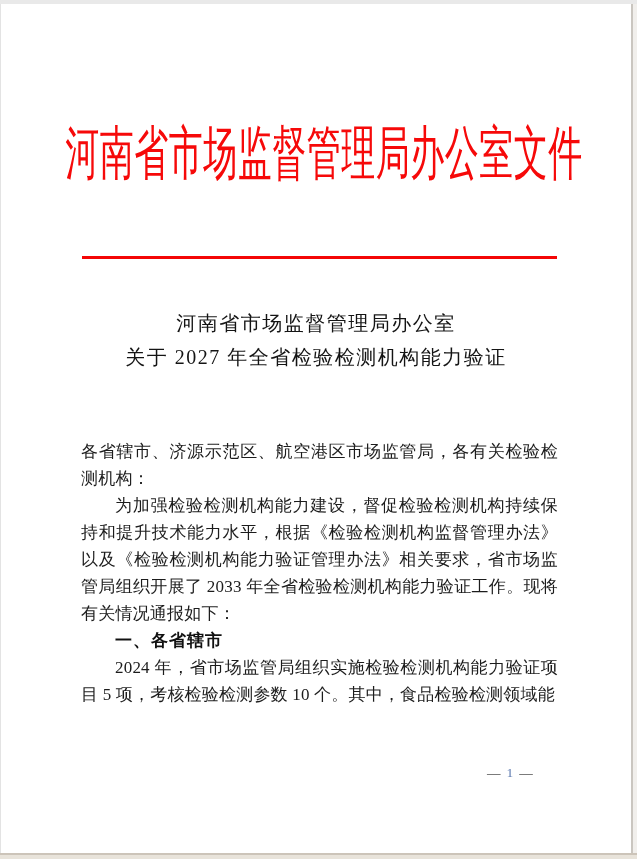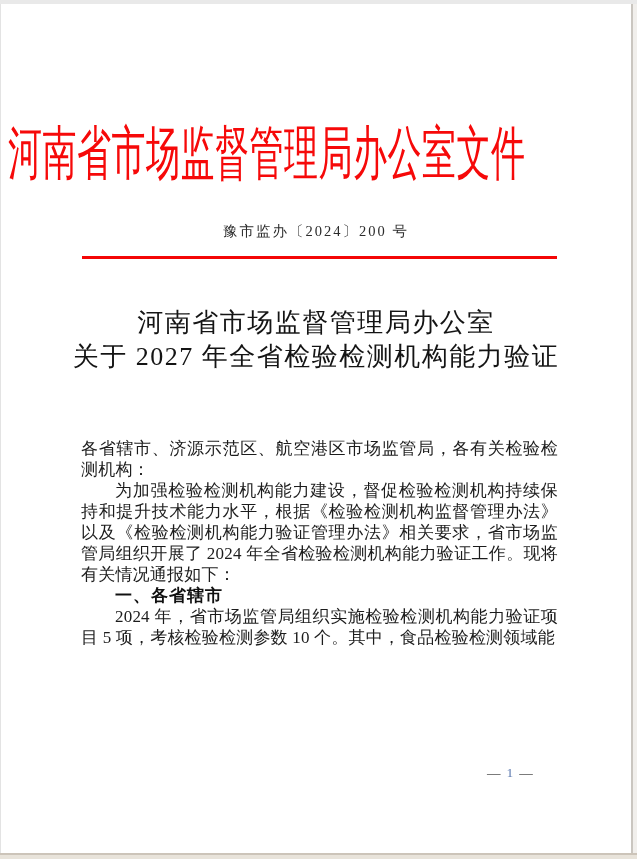--- a/index.html
+++ b/index.html
@@ -18,24 +18,24 @@
   
   .edge-top    { position: absolute; left: 0; top: 0; width: 637px; height: 4px; background: #e9e9e9; }
   .edge-left   { position: absolute; left: 0; top: 4px; width: 1px; height: 849px; background: #e3e3e3; }
   .edge-right-line { position: absolute; left: 631px; top: 4px; width: 2px; height: 850px; background: #cac6c0; }
   .edge-right-fill { position: absolute; left: 633px; top: 4px; width: 4px; height: 855px; background: #f1efec; }
   .edge-bottom-line { position: absolute; left: 0; top: 853px; width: 637px; height: 2px; background: #ccc4b9; }
   .edge-bottom-fill { position: absolute; left: 0; top: 855px; width: 637px; height: 4px; background: #e8e3da; }
 
   .banner {
     position: absolute;
-    left: 8px; right: 5px;
+    left: 16px; right: 5px;
     top: 131px;
     height: 66px;
-    text-align: left;
+    text-align: center;
     white-space: nowrap;
   }
   .banner-inner {
     display: inline-block;
     font-size: 34px;
     line-height: 38px;
     letter-spacing: 0.5px;
     color: #f60909;
     transform: scaleY(1.72);
     transform-origin: 50% 35%;
@@ -56,33 +56,33 @@
     top: 256px;
     width: 475px;
     height: 3px;
     background: #f40606;
   }
   .doc-title {
     position: absolute;
     left: 0; right: 5px;
     top: 306px;
     text-align: center;
-    font-size: 26px;
+    font-size: 20px;
     line-height: 34px;
     letter-spacing: 1.5px;
     color: #141414;
     font-weight: 500;
   }
   .body-text {
     position: absolute;
     left: 81px;
     top: 438px;
     width: 477px;
     font-size: 17px;
-    line-height: 21px;
+    line-height: 27px;
     letter-spacing: 0.2px;
     color: #1c1c1c;
     text-align: justify;
     text-justify: inter-ideograph;
   }
   .body-text p { margin: 0; }
   .indent { text-indent: 2em; }
   .sec-heading {
     font-family: "Liberation Sans", "DejaVu Sans", sans-serif;
     font-weight: 700;
@@ -103,32 +103,31 @@
 </style>
 </head>
 <body>
 
 <div class="stage">
 
   <div class="banner">
     <span class="banner-inner">河南省市场监督管理局办公室文件</span>
   </div>
 
-  <div class="doc-number">豫市监办〔2024〕200 号</div>
 
   <div class="red-rule"></div>
 
   <div class="doc-title">
     <div>河南省市场监督管理局办公室</div>
     <div>关于 2027 年全省检验检测机构能力验证</div>
   </div>
 
   <div class="body-text">
     <p>各省辖市、济源示范区、航空港区市场监管局，各有关检验检测机构：</p>
-    <p class="indent">为加强检验检测机构能力建设，督促检验检测机构持续保持和提升技术能力水平，根据《检验检测机构监督管理办法》以及《检验检测机构能力验证管理办法》相关要求，省市场监管局组织开展了 2024 年全省检验检测机构能力验证工作。现将有关情况通报如下：</p>
+    <p class="indent">为加强检验检测机构能力建设，督促检验检测机构持续保持和提升技术能力水平，根据《检验检测机构监督管理办法》以及《检验检测机构能力验证管理办法》相关要求，省市场监管局组织开展了 2033 年全省检验检测机构能力验证工作。现将有关情况通报如下：</p>
     <p class="indent sec-heading">一、各省辖市</p>
     <p class="indent">2024 年，省市场监管局组织实施检验检测机构能力验证项目 5 项，考核检验检测参数 10 个。其中，食品检验检测领域能</p>
   </div>
 
   <div class="page-number">
     <span class="dash">—</span><span class="num">1</span><span class="dash">—</span>
   </div>
 
   <div class="edge-top"></div>
   <div class="edge-left"></div>

